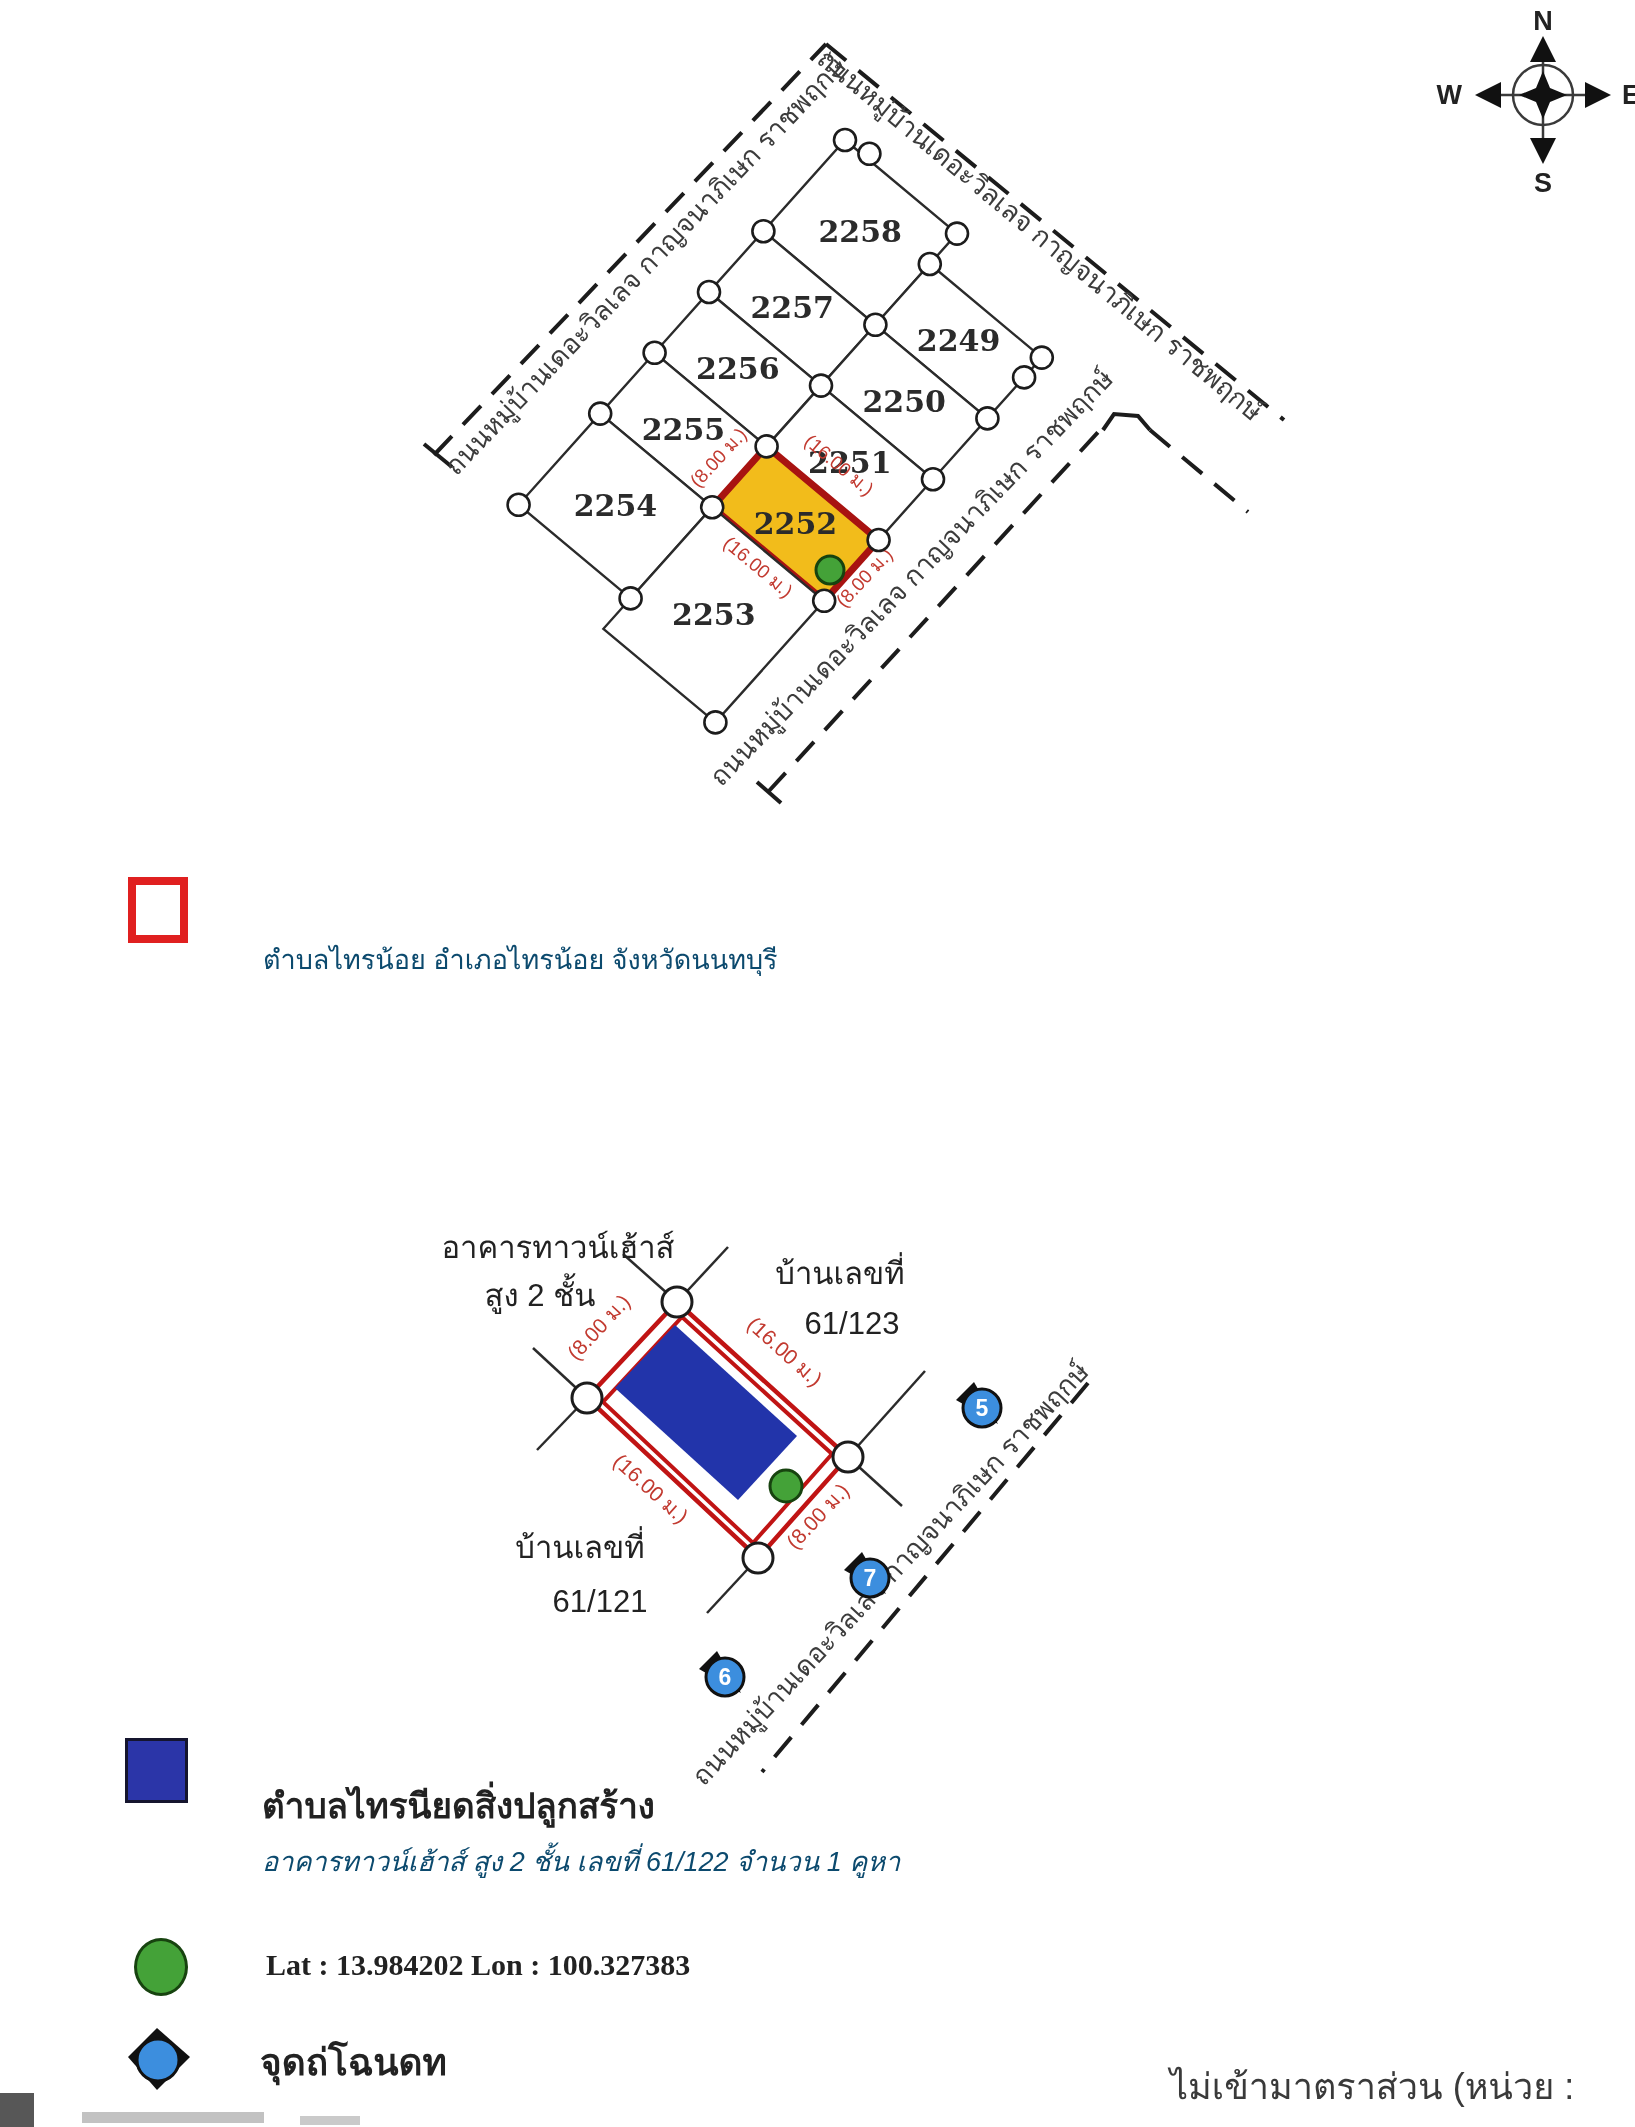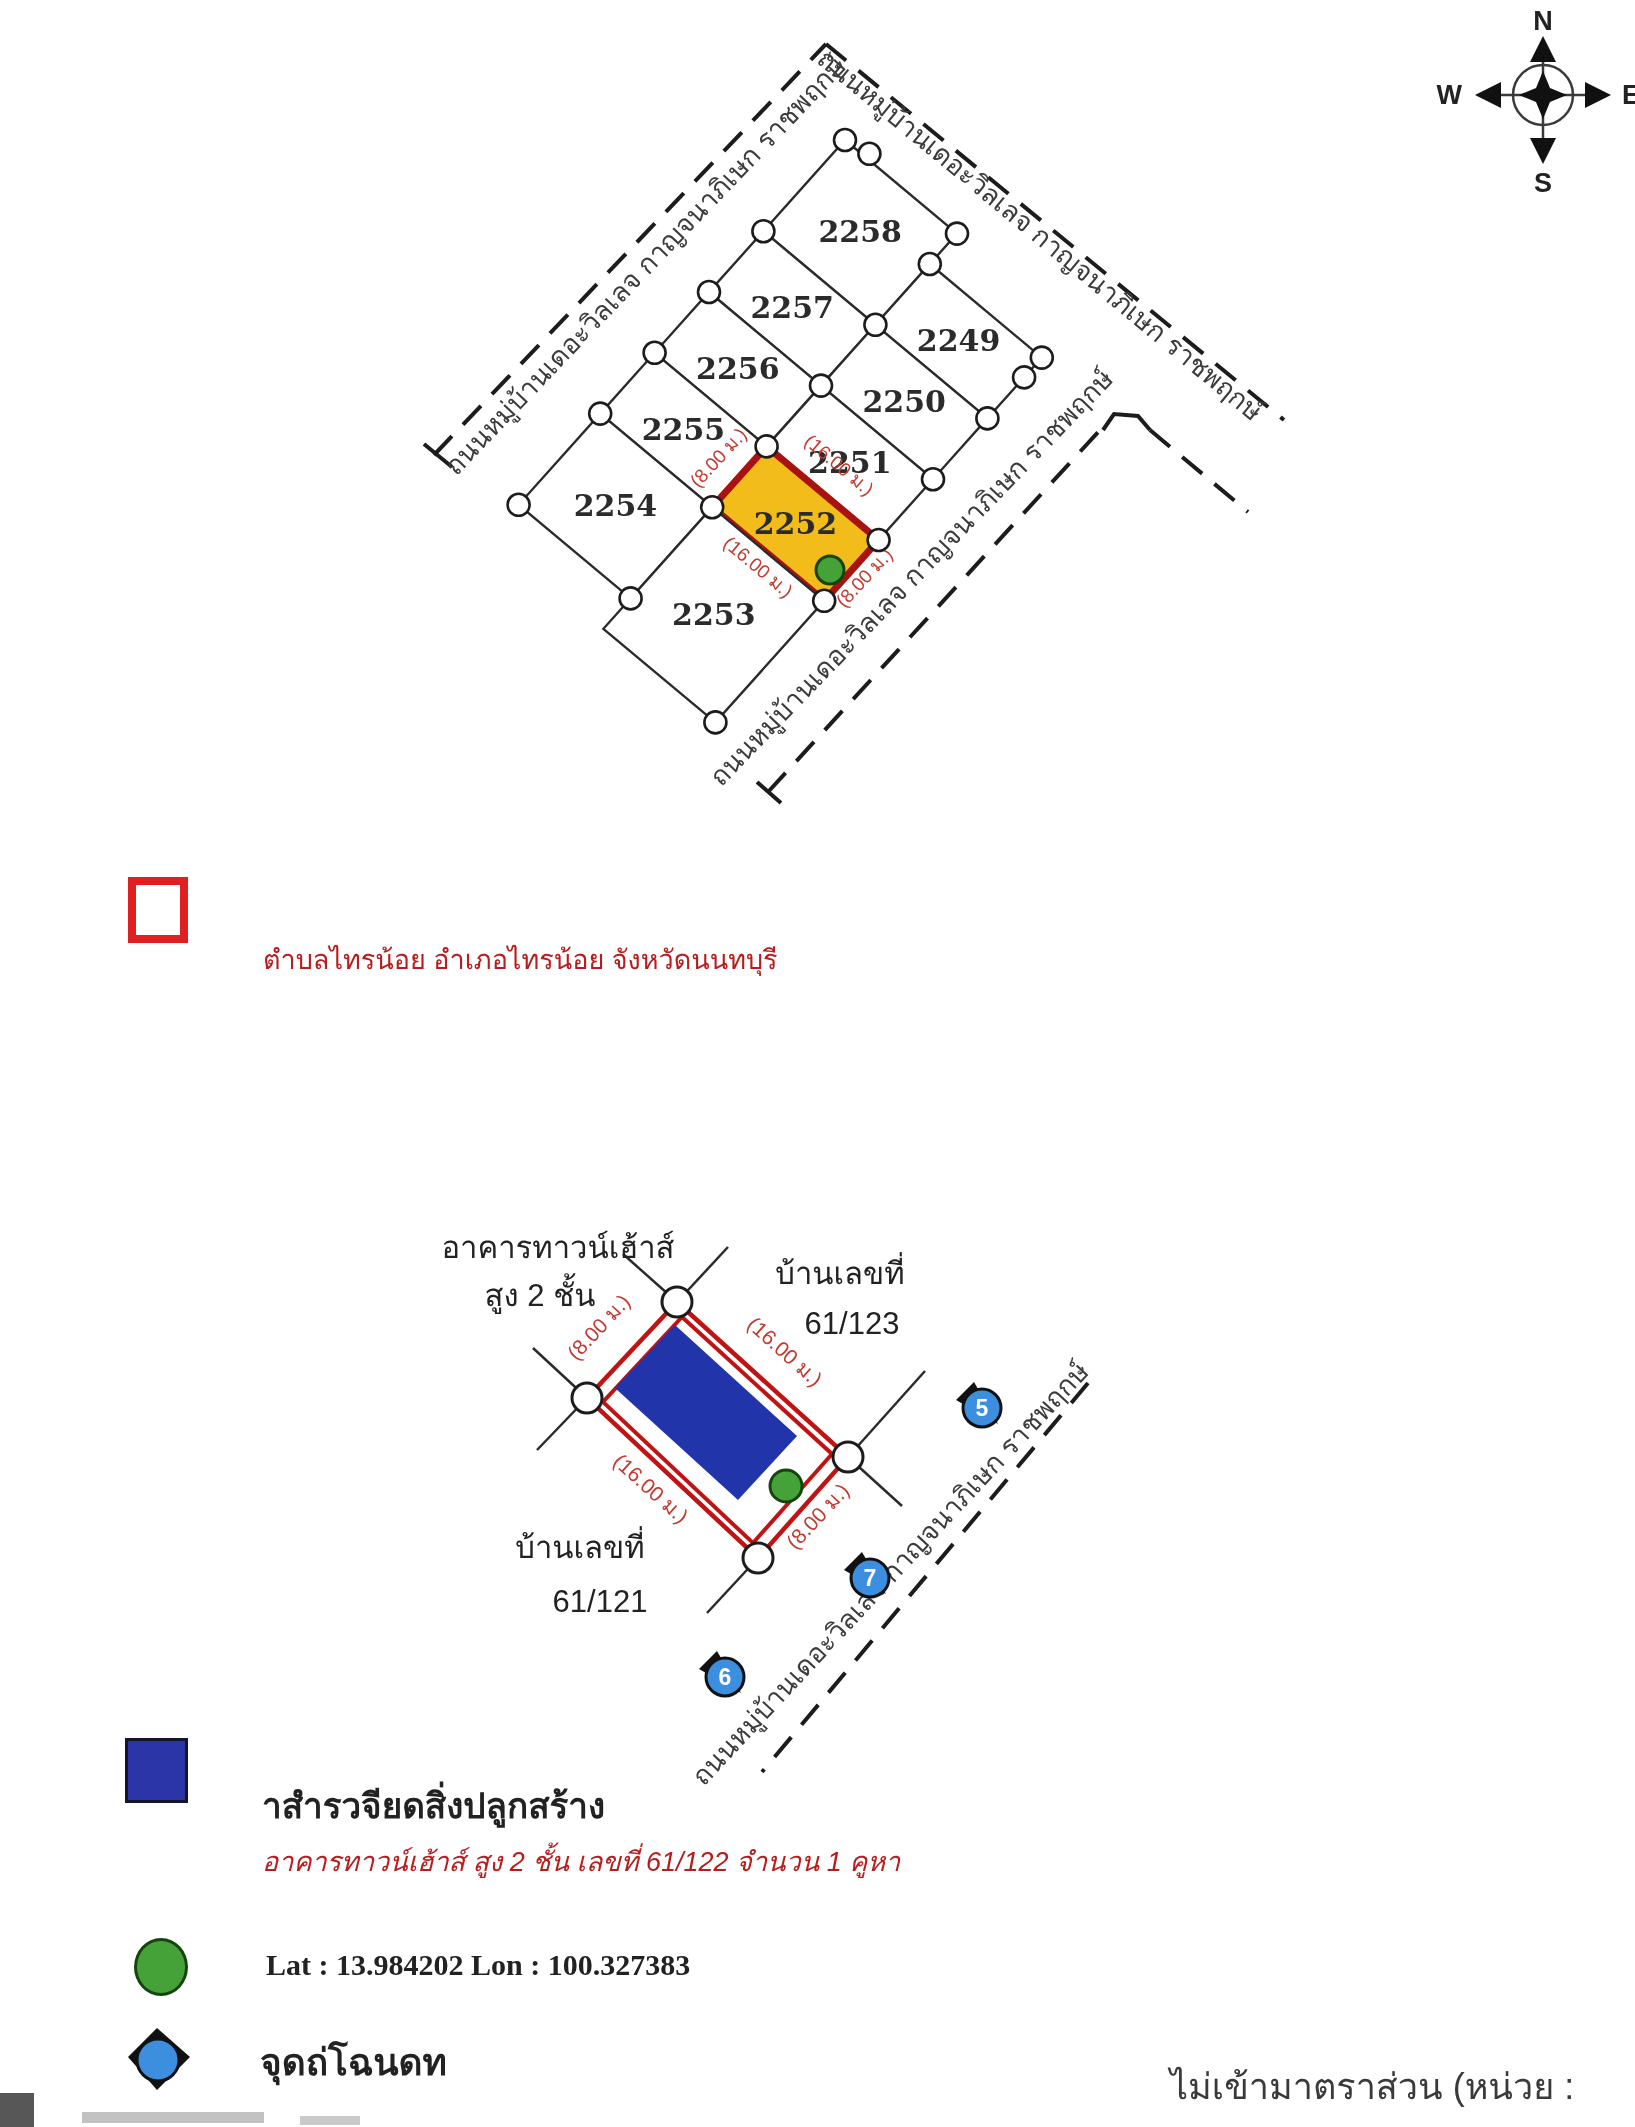--- a/index.html
+++ b/index.html
@@ -13,21 +13,21 @@
   .roadlbl{font-family:"Liberation Sans", sans-serif;font-size:27px;fill:#3c3c3c;text-anchor:middle;}
   .maplbl{font-family:"Liberation Sans", sans-serif;font-size:31px;fill:#222;text-anchor:middle;}
   .camnum{font-family:"Liberation Sans", sans-serif;font-size:23px;font-weight:bold;fill:#ffffff;text-anchor:middle;}
   .compasslbl{font-family:"Liberation Sans", sans-serif;font-size:27px;font-weight:600;fill:#222;}
   
   .legend-sym{position:absolute;box-sizing:border-box;}
   .sym-red{left:128px;top:877px;width:60px;height:66px;border:8px solid #e02020;background:#fff;}
   .sym-blue{left:125px;top:1738px;width:63px;height:65px;background:#2b35a8;border:3px solid #15152e;}
   .sym-green{left:134px;top:1938px;width:54px;height:58px;background:#44a238;border:3px solid #17430f;border-radius:50%;}
   .t-title{position:absolute;font-weight:bold;font-size:35px;color:#222;}
-  .t-body{position:absolute;font-size:27px;color:#b91c1c;}
+  .t-body{position:absolute;font-size:27px;color:#0c4a6e;}
   .t-latlon{position:absolute;font-family:"Liberation Serif", serif;font-weight:bold;font-size:30px;color:#222;}
   .t-photo{position:absolute;font-weight:bold;font-size:37px;color:#222;}
   .t-footer{position:absolute;font-size:36px;color:#3a3a3a;}
   .artifact{position:absolute;}
 </style>
 </head>
 <body>
 
 <div class="page">
 
@@ -189,21 +189,21 @@
     <g>
       <polygon points="128,2057 157,2028 190,2057 157,2090" fill="#111"></polygon>
       <circle cx="158" cy="2060" r="21" fill="#3c8ede" stroke="#111" stroke-width="3"></circle>
     </g>
   </svg>
 
   <div class="legend-sym sym-red"></div>
   <div class="t-body" style="left:263px;top:938px;">ตำบลไทรน้อย อำเภอไทรน้อย จังหวัดนนทบุรี</div>
 
   <div class="legend-sym sym-blue"></div>
-  <div class="t-title" style="left:262px;top:1778px;">าสำรวจียดสิ่งปลูกสร้าง</div>
+  <div class="t-title" style="left:262px;top:1778px;">ตำบลไทรนียดสิ่งปลูกสร้าง</div>
   <div class="t-body" style="left:262px;top:1840px;font-style:italic;">อาคารทาวน์เฮ้าส์ สูง 2 ชั้น เลขที่ 61/122 จำนวน 1 คูหา</div>
 
   <div class="legend-sym sym-green"></div>
   <div class="t-latlon" style="left:266px;top:1948px;">Lat : 13.984202   Lon : 100.327383</div>
 
   <div class="t-photo" style="left:260px;top:2032px;">จุดถ่โฉนดท</div>
 
   <div class="t-footer" style="left:1170px;top:2058px;">ไม่เข้ามาตราส่วน (หน่วย : เมตร)</div>
 
   <div class="artifact" style="left:0;top:2093px;width:34px;height:34px;background:#3a3a3a;opacity:.85;"></div>

